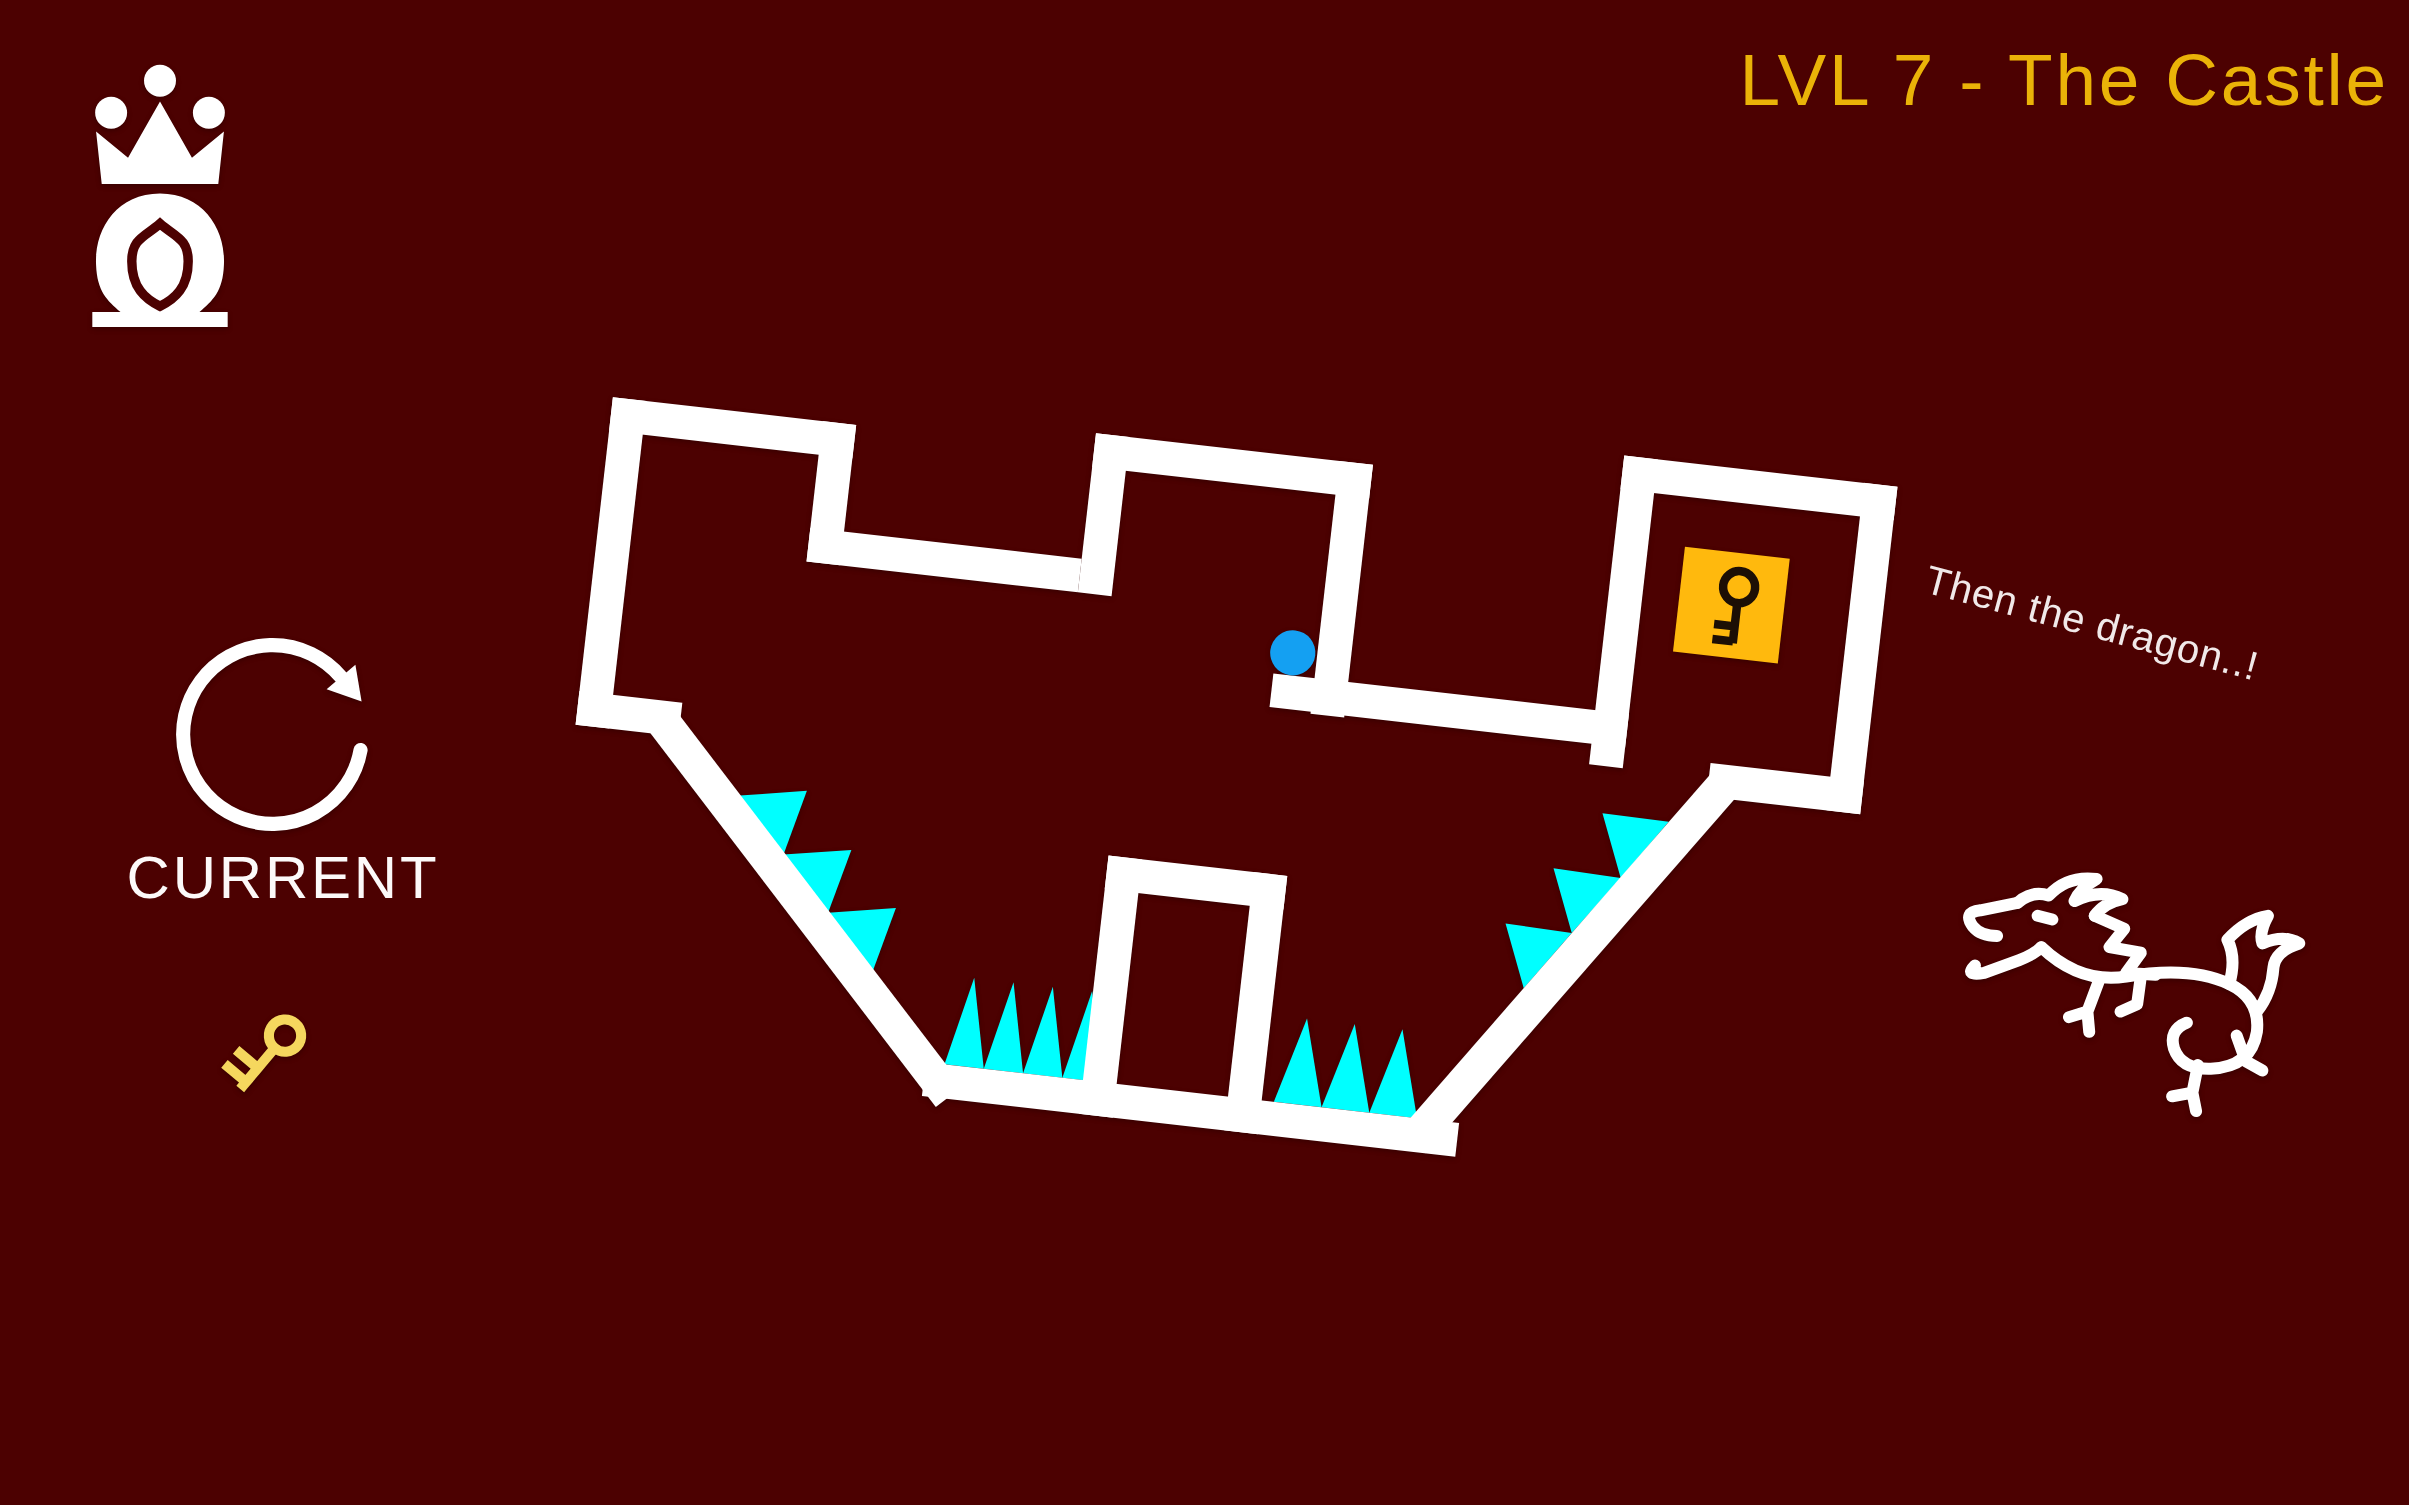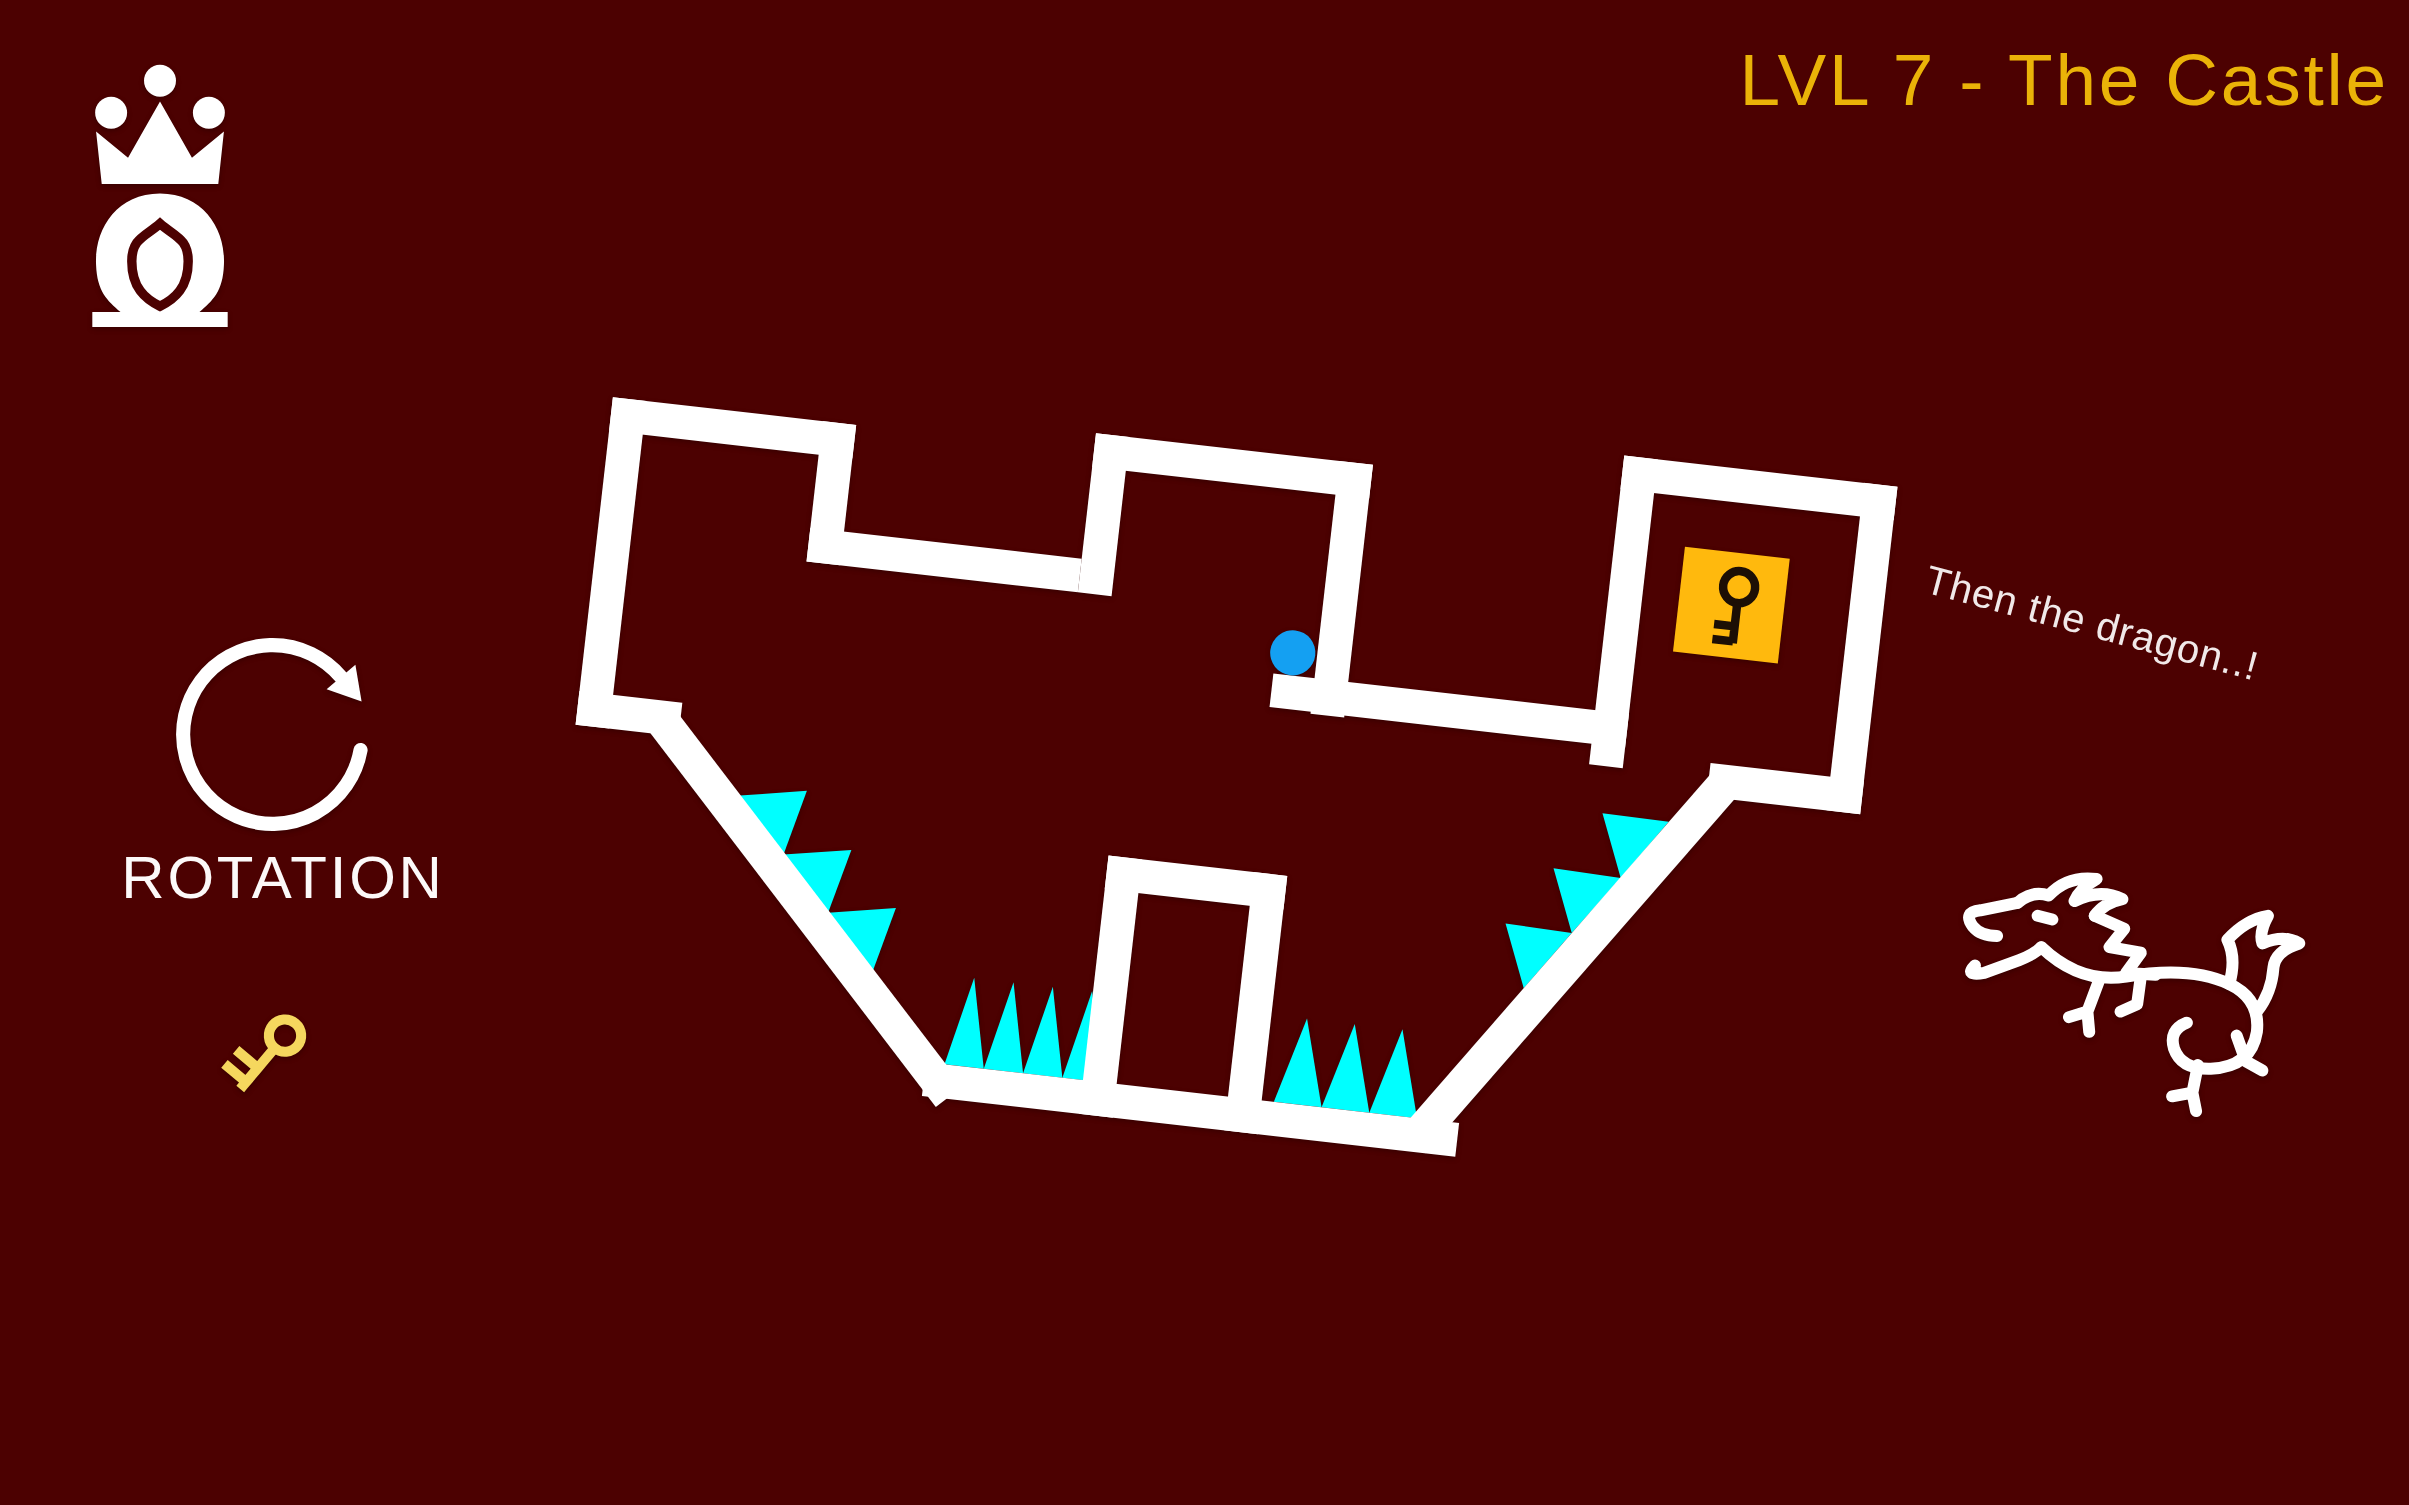--- a/index.html
+++ b/index.html
@@ -73,21 +73,21 @@
 <div id="page-title" class="abs" style="color: #eab308;">LVL 7 - The Castle</div>
 
 <div id="annotation" class="abs" style="color: rgb(241, 233, 233); transform: rotate(15deg);">Then the dragon..!</div>
 
 <svg class="abs soft" style="left:169px;top:631px" width="207" height="207" viewBox="0 0 220 220">
   <path d="M 203.6 126.5 A 95 95 0 1 1 182.8 48.9" fill="none" stroke-width="15" stroke-linecap="round" stroke="#FFFFFF"></path>
   <polygon points="167.5,61.8 198.1,36.0 204.7,74.9" fill="#FFFFFF"></polygon>
 </svg>
 
 <div id="hud-label" class="abs" style="color: rgb(252, 249, 249);">
-  <div>ROTATION</div>
+  <div>CURRENT</div>
 </div>
 
 <svg class="abs soft" style="left:212px;top:1001px" width="111" height="111" viewBox="0 0 110 110">
   <g transform="rotate(40 55 55)">
     <circle cx="55" cy="28" r="16" fill="none" stroke-width="10" stroke="#F5D75E"></circle>
     <path d="M55,44 L55,92 M55,70 L32,70 M55,88 L32,88" fill="none" stroke-width="10" stroke-linecap="square" stroke="#F5D75E"></path>
   </g>
 </svg>
 
 <svg class="abs soft" style="left:1960px;top:855px" width="369" height="304" viewBox="0 0 400 330">

